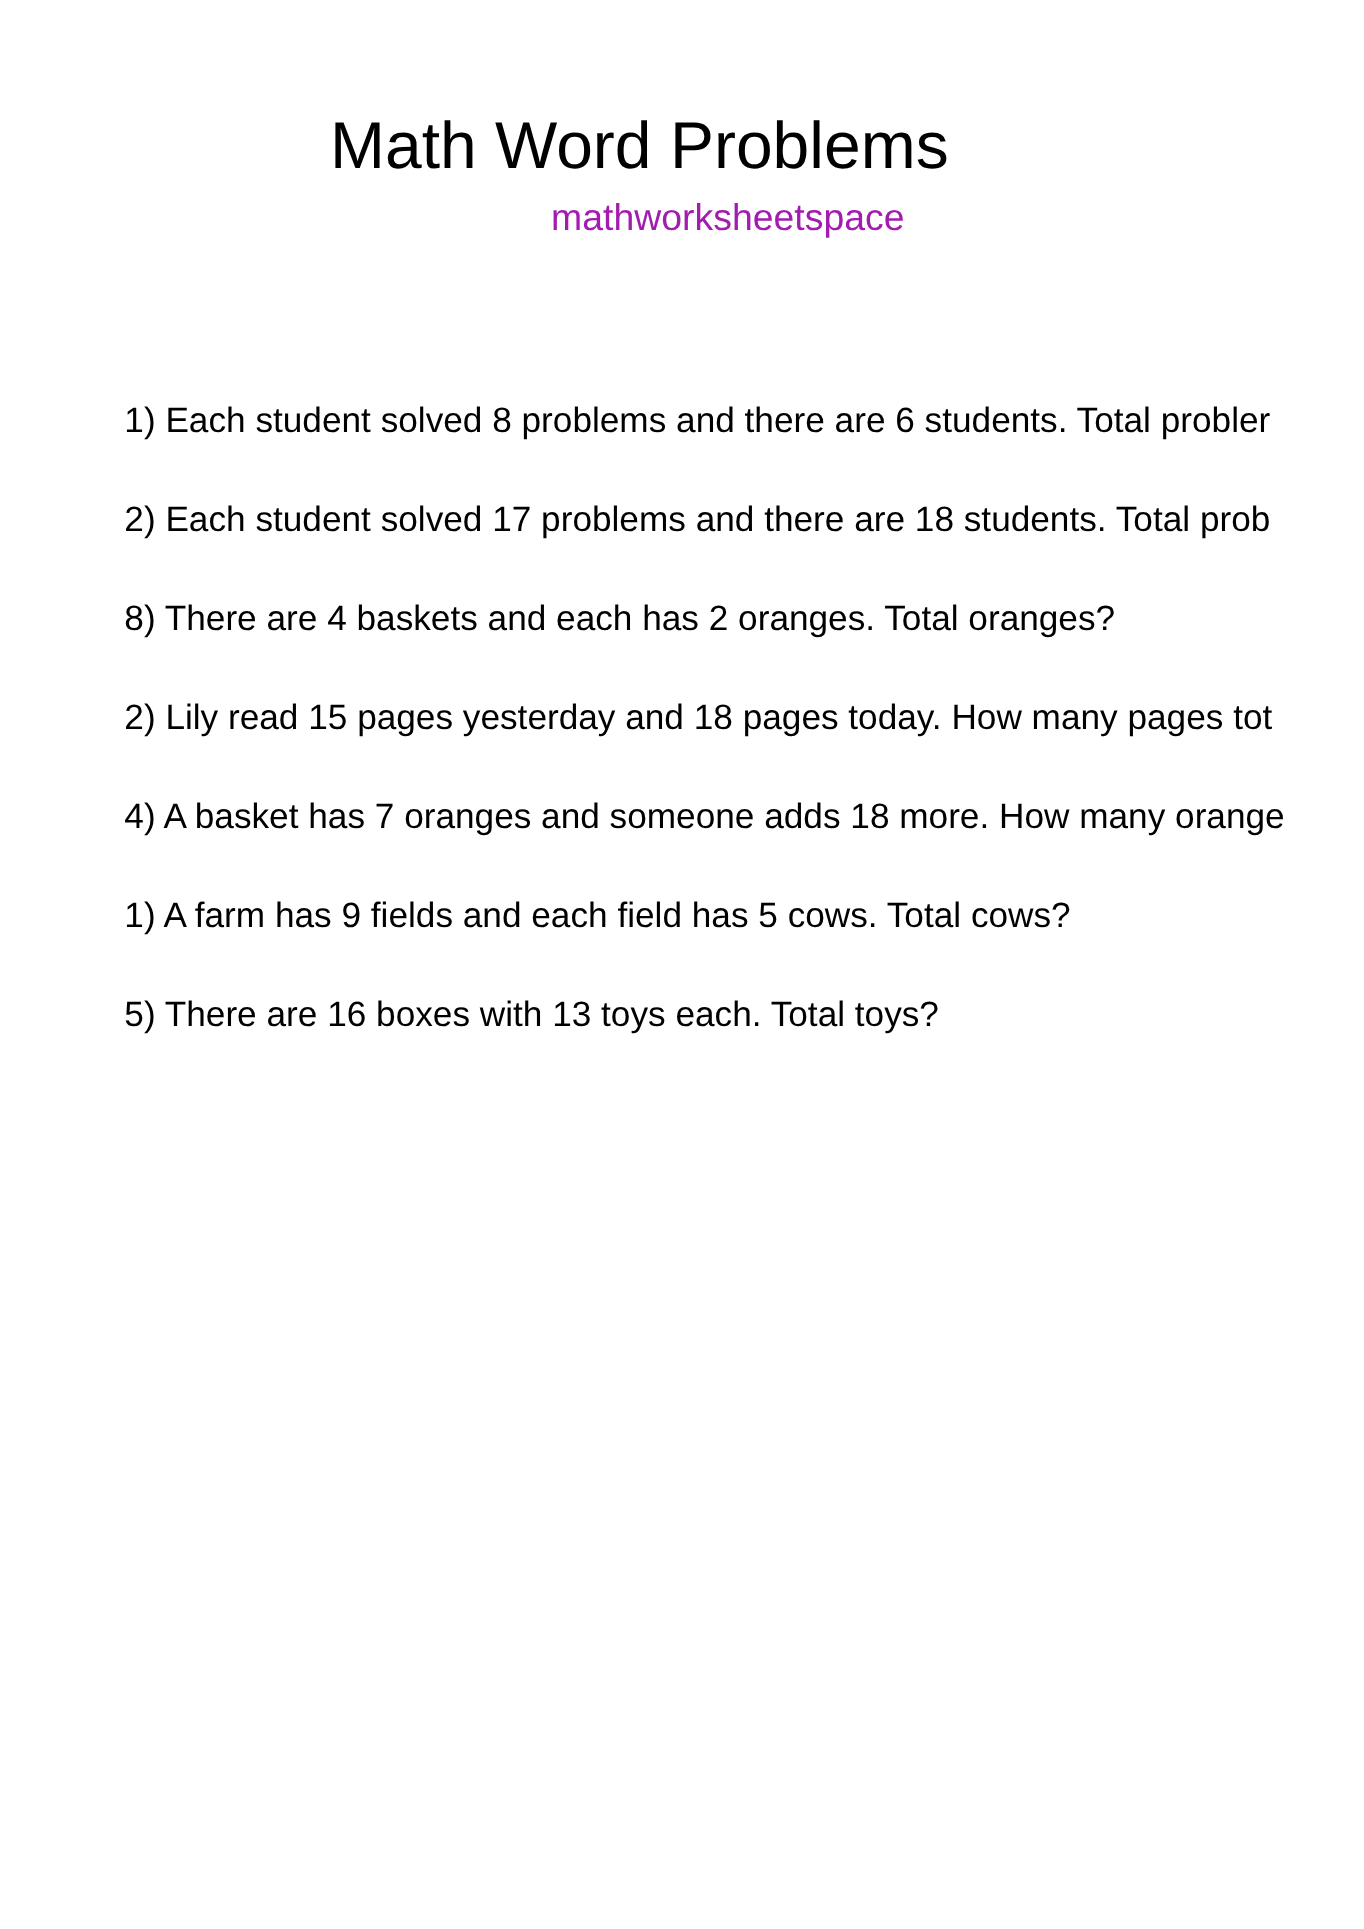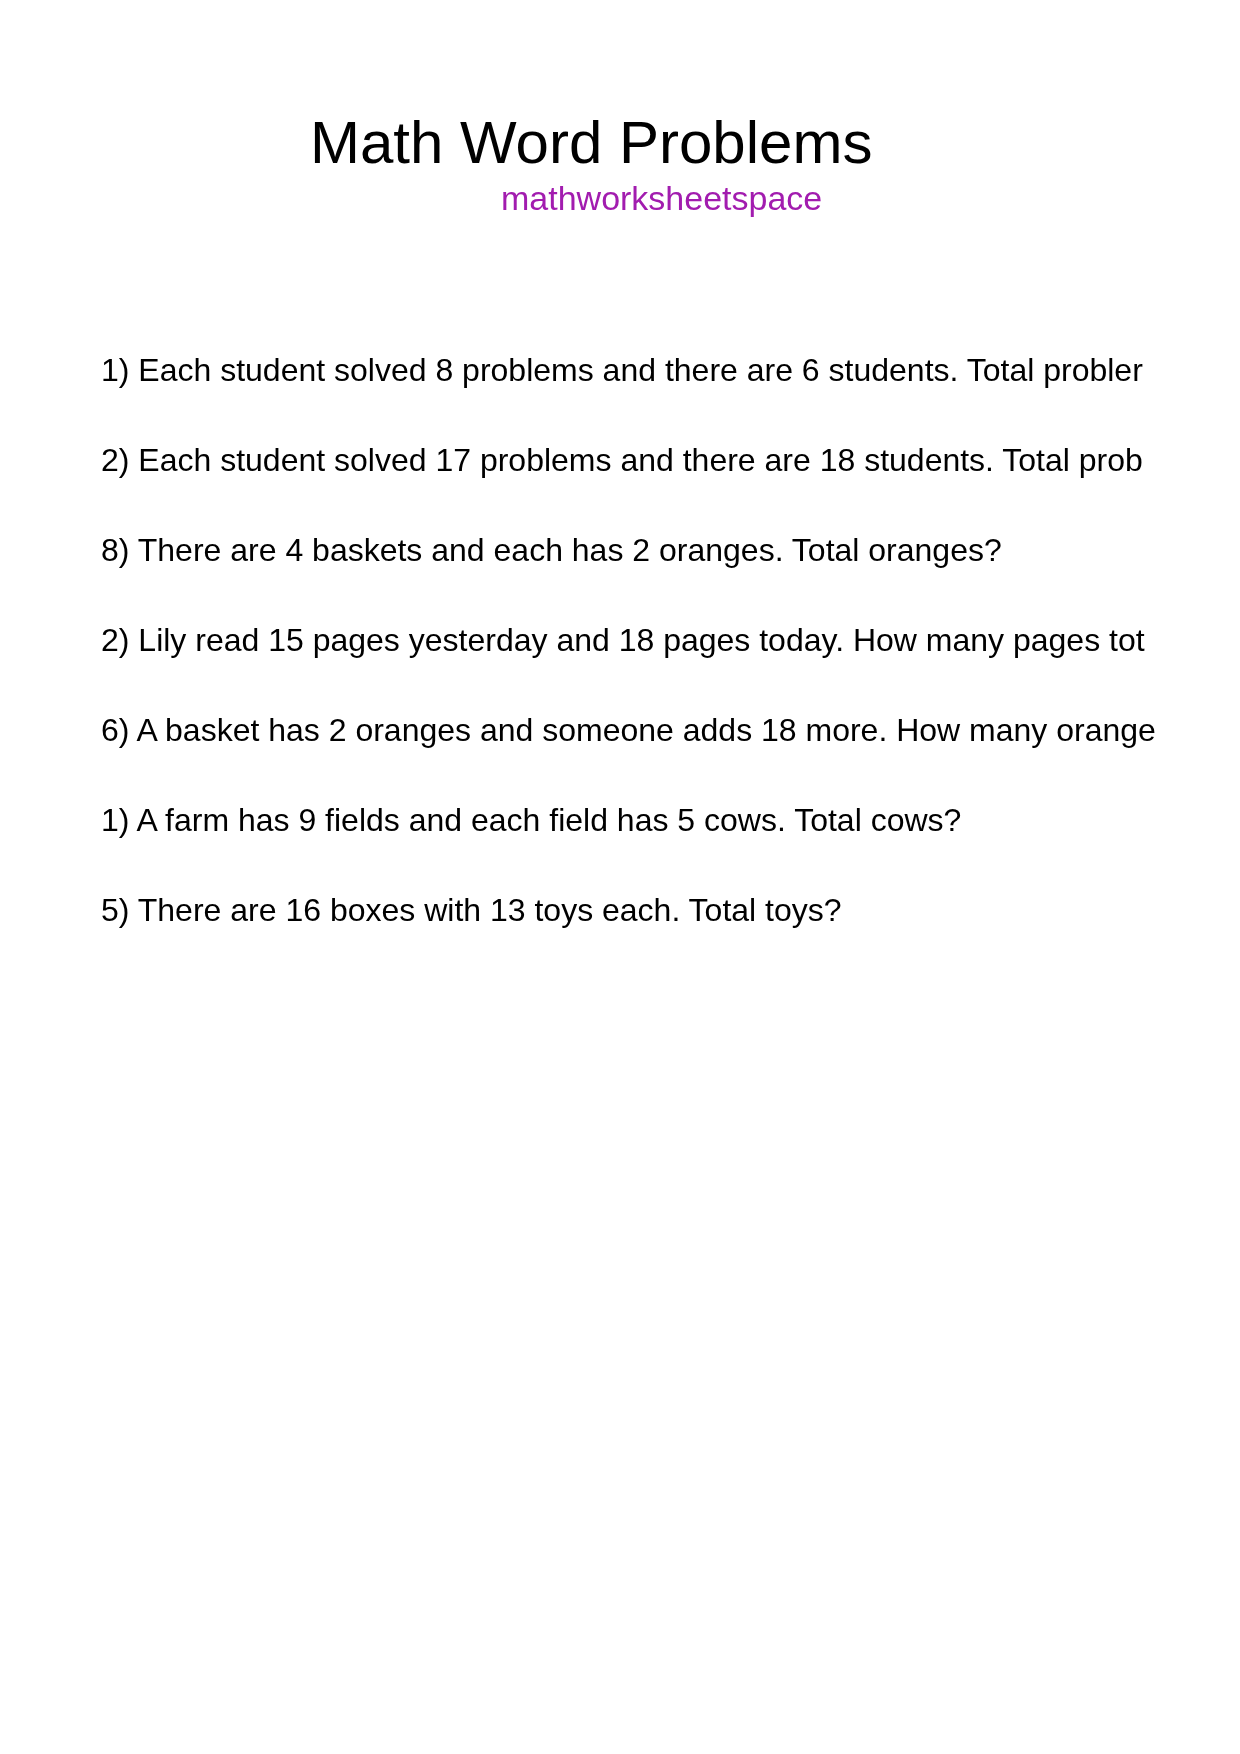--- a/index.html
+++ b/index.html
@@ -20,42 +20,42 @@
       left: 0; top: 0;
       width: 1240px;
       height: 1754px;
       background: #ffffff;
       overflow: hidden;
     }
     .title {
       position: absolute;
       left: 300px;
       top: 98px;
-      margin: 10px;
+      margin: 0;
       font-size: 60px;
       font-weight: normal;
       line-height: 70px;
       white-space: nowrap;
       color: #000000;
     }
     .subtitle {
       position: absolute;
       left: 501px;
       top: 178px;
       margin: 0;
       font-size: 34px;
       line-height: 40px;
       white-space: nowrap;
       color: #a21caf;
     }
     .problems {
       position: absolute;
       left: 101px;
       top: 352px;
-      margin: 0;
+      margin: 12px;
       padding: 0;
       list-style: none;
     }
     .problem {
       font-size: 32px;
       line-height: 36px;
       height: 36px;
       margin: 0 0 54px 0;
       white-space: nowrap;
       color: #000000;
@@ -66,17 +66,17 @@
 
 <div class="page">
   <h1 class="title">Math Word Problems</h1>
   <div class="subtitle">mathworksheetspace</div>
 
   <ul class="problems">
     <li class="problem">1) Each student solved 8 problems and there are 6 students. Total probler</li>
     <li class="problem">2) Each student solved 17 problems and there are 18 students. Total prob</li>
     <li class="problem">8) There are 4 baskets and each has 2 oranges. Total oranges?</li>
     <li class="problem">2) Lily read 15 pages yesterday and 18 pages today. How many pages tot</li>
-    <li class="problem">6) A basket has 2 oranges and someone adds 18 more. How many orange</li>
+    <li class="problem">4) A basket has 7 oranges and someone adds 18 more. How many orange</li>
     <li class="problem">1) A farm has 9 fields and each field has 5 cows. Total cows?</li>
     <li class="problem">5) There are 16 boxes with 13 toys each. Total toys?</li>
   </ul>
 </div>
 
 </body></html>

